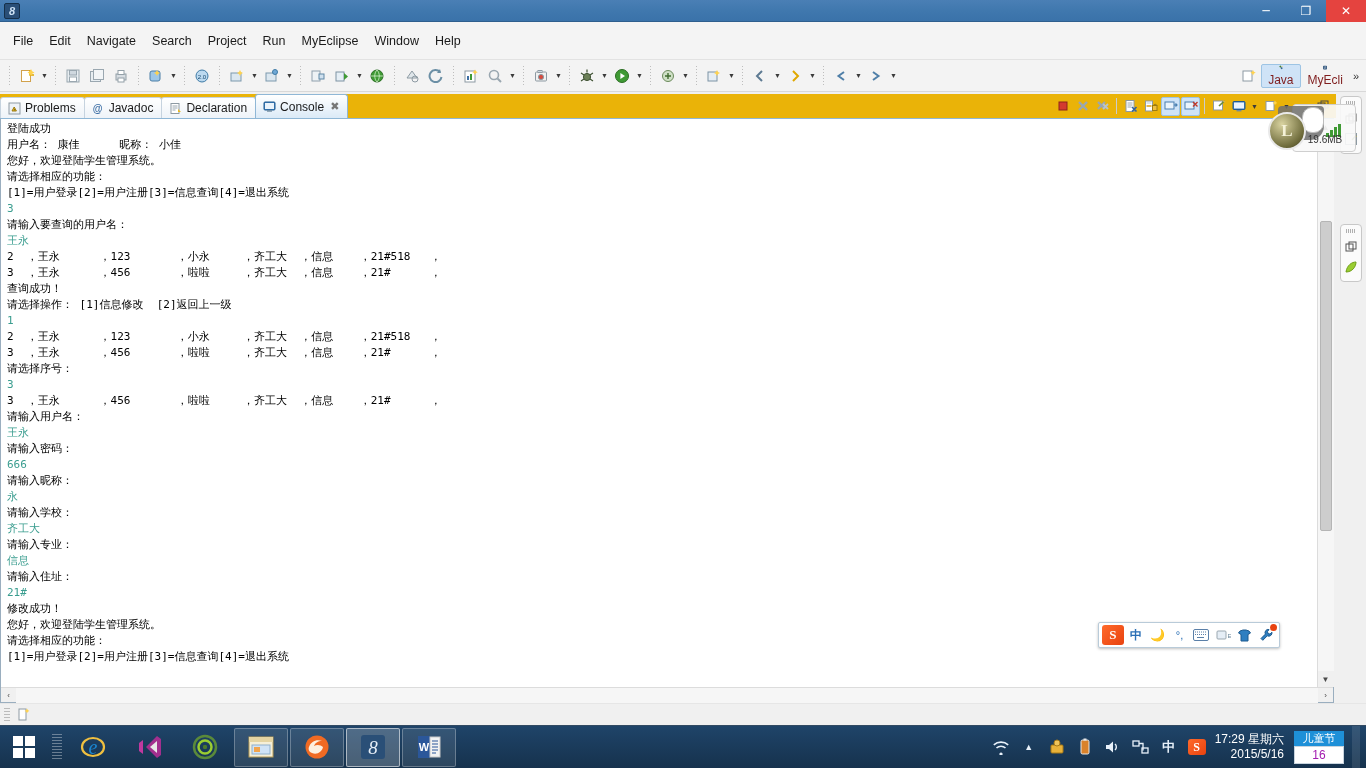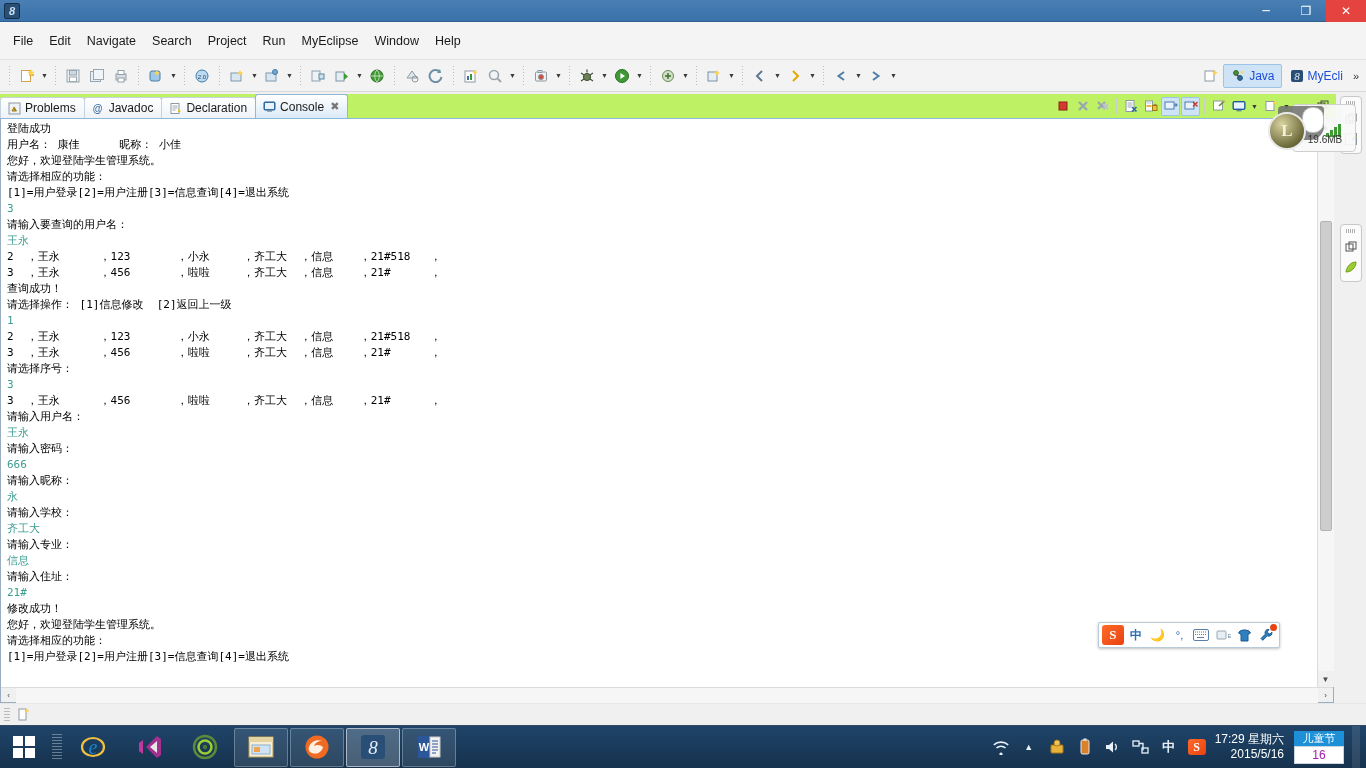--- a/index.html
+++ b/index.html
@@ -82,21 +82,21 @@
     border:1px solid transparent; border-radius:2px;
   }
   .tb-arrow{
     width:11px;height:22px;display:flex;align-items:center;justify-content:center;
     color:#3a3a3a;font-size:7px;
   }
   .tb-right{ margin-left:auto; display:flex; align-items:center; padding-right:4px; }
   .persp-btn{
     height:24px; display:flex;align-items:center; gap:3px;
     padding:0 6px; border:1px solid transparent; border-radius:2px;
-    font-size:12px; color:#1d4ed8;
+    font-size:12px; color:#7f1d1d;flex-direction:column;
   }
   .persp-btn.active{ background:#cfe3f7; border:1px solid #9dc4e4; }
   .chev{ font-size:11px; color:#333; padding:0 3px; }
 
   
   .workbench{ flex:1; display:flex; background:#f0f0f0; position:relative; }
 
   
   .leftbar{
     width:26px; background:#f0f0f0; padding-top:4px;
@@ -119,21 +119,21 @@
     width:30px; background:#f0f0f0; padding-top:4px;
     display:flex; flex-direction:column; align-items:center; gap:6px;
     position:relative;
   }
 
   
   .center{ flex:1; display:flex; flex-direction:column; padding:2px 0 0 0; min-width:0; }
 
   .tabrow{
     height:24px;min-height:24px; display:flex; align-items:flex-end;
-    position:relative; background:#bef264;
+    position:relative; background:#eab308;
   }
   .tab{
     height:21px; display:flex;align-items:center;gap:4px;
     padding:0 8px 0 6px; font-size:12px; color:#1a1a1a;
     border:1px solid #c6d3df; border-bottom:none;
     border-radius:3px 3px 0 0;
     background:linear-gradient(to bottom,#ffffff,#eef3f8);
     margin-right:-1px;
   }
   .tab.active{

